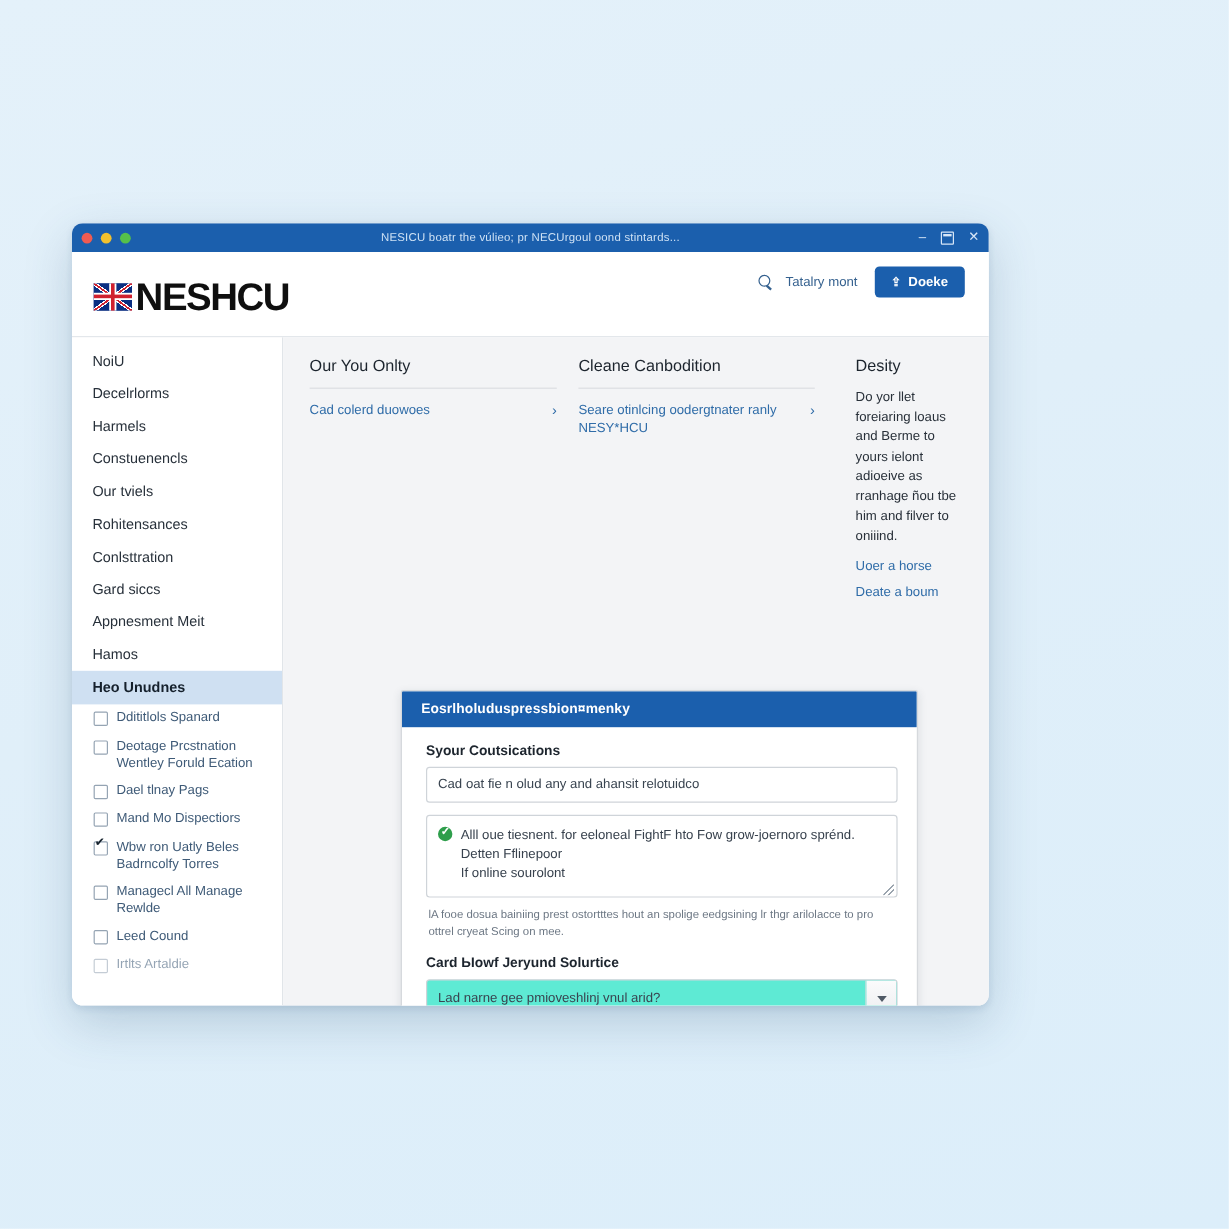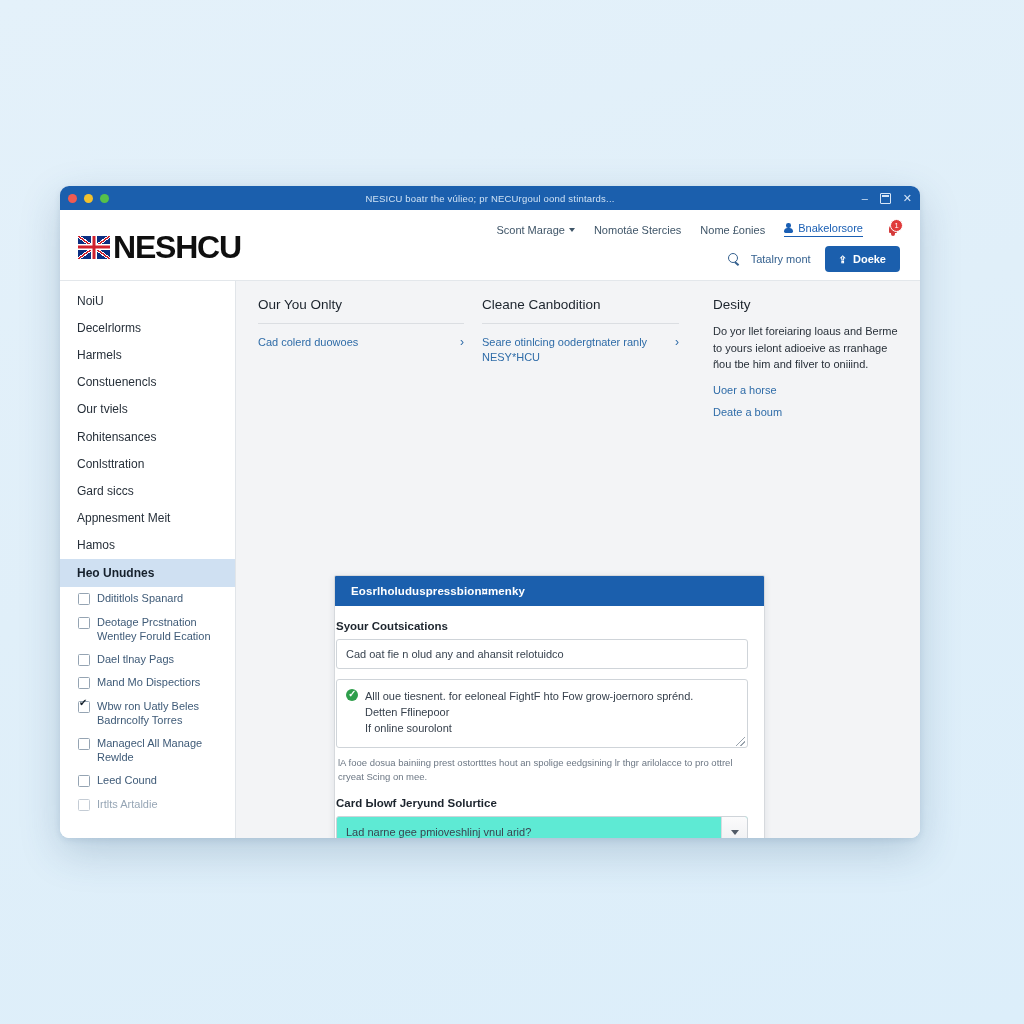--- a/index.html
+++ b/index.html
@@ -10,21 +10,21 @@
   }
   body {
     background: linear-gradient(160deg, #e4f1fa 0%, #e0eff9 45%, #dceefa 100%);
     position: relative;
   }
 
   
   #app-window {
     position: absolute;
     left: 60px; top: 186px;
-    width: 860px; height: 652px;
+    width: 764px; height: 652px;
     background: #ffffff;
     border-radius: 9px;
     box-shadow: 0 14px 40px rgba(40,80,120,0.22), 0 2px 6px rgba(40,80,120,0.12);
     overflow: hidden;
     display: flex; flex-direction: column;
   }
 
   
   #titlebar {
     height: 24px; flex: 0 0 24px;
@@ -254,21 +254,21 @@
     border-radius: 2px;
     box-shadow: 0 2px 7px rgba(30,50,70,0.10);
     overflow: hidden;
   }
   #form-card-header {
     background: #1b5fad; color: #fff;
     font-size: 11.5px; font-weight: 700;
     padding: 9px 16px;
     letter-spacing: .1px;
   }
-  #form-card-body { padding: 14px 16px 0 1px; }
+  #form-card-body { padding: 14px 16px 0 20px; }
   .field-label {
     font-size: 11.5px; font-weight: 700; color: #1c242d;
     margin-bottom: 7px;
   }
   .text-input {
     width: 100%; box-sizing: border-box;
     border: 1px solid #cfd4d9; border-radius: 3px;
     background: #fff;
     font-size: 11px; color: #394450;
     padding: 8px 9px;
@@ -346,40 +346,20 @@
           <div class="uk2"></div>
         <div class="cross-w"></div>
           <div class="cross-w2"></div>
         <div class="cross-r"></div>
           <div class="cross-r2"></div>
       </div>
       <div id="brand-name">NESHCU</div>
     </div>
 
     <div id="header-right">
-      <div id="topnav">
-        <div class="topnav-item">
-          <span>Scont Marage</span>
-          <span class="caret-down"></span>
-        </div>
-        <div class="topnav-item">
-          <span>Nomotáe Stercies</span>
-        </div>
-        <div class="topnav-item">
-          <span>Nome £onies</span>
-        </div>
-        <div id="account-link">
-          <span class="person-icon"></span>
-          <span>Bnakelorsore</span>
-        </div>
-        <div id="bell-wrap">
-          <span class="bell-icon"></span>
-          <span id="badge">1</span>
-        </div>
-      </div>
 
       <div id="header-actions">
         <div id="secondary-action">
           <span class="search-icon"></span>
           <span>Tatalry mont</span>
         </div>
         <button id="primary-action">
           <span class="dl-icon">⇪</span>
           <span>Doeke</span>
         </button>

